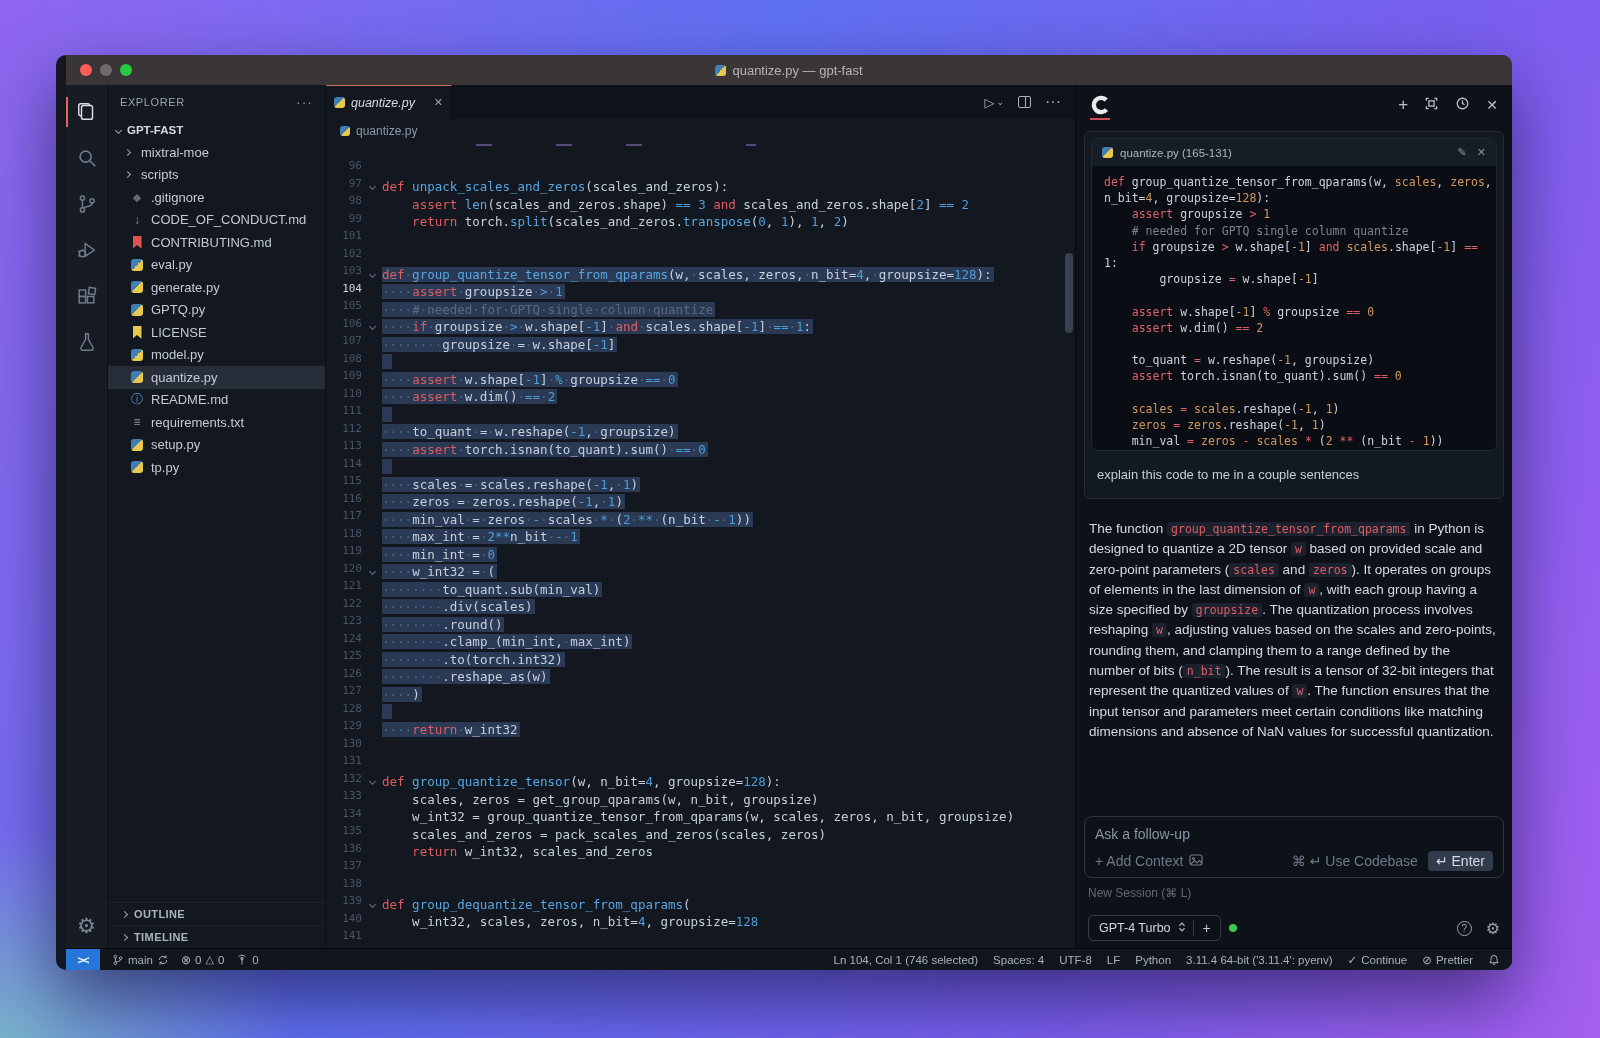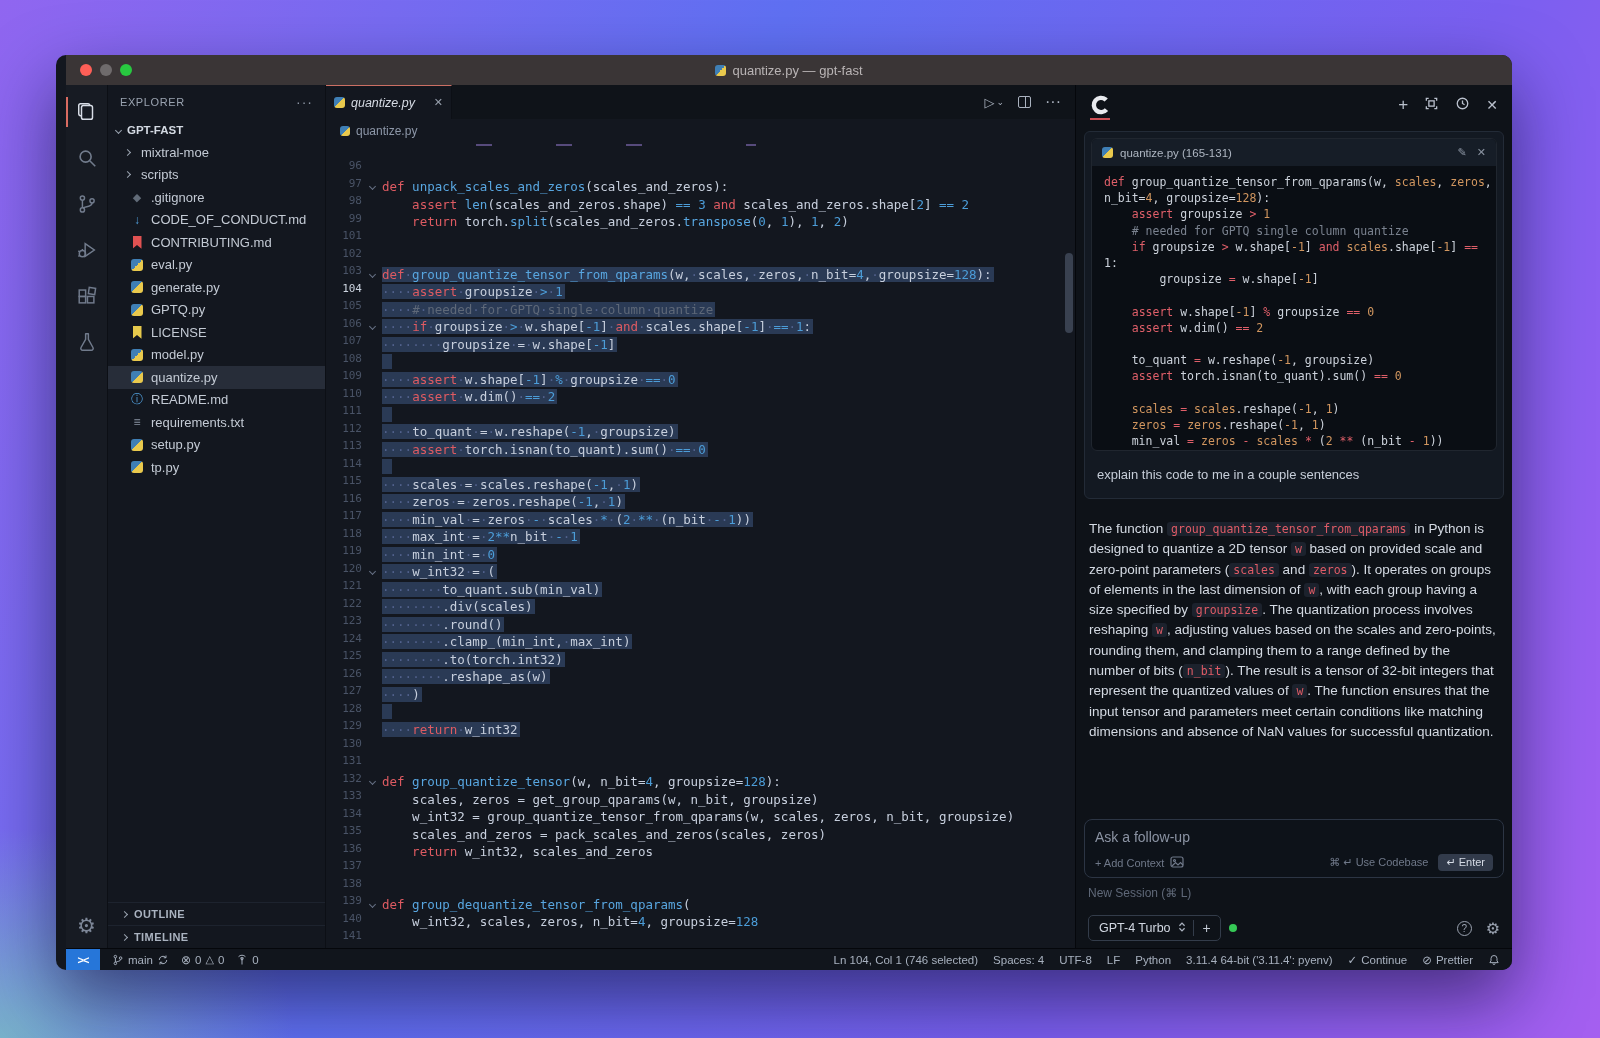--- a/index.html
+++ b/index.html
@@ -91,21 +91,21 @@
   .cc-actions{ margin-left:auto; display:flex; gap:10px; color:#8a93a1; font-size:11px; }
   .rcode{ font-family:"DejaVu Sans Mono", monospace; font-size:11.5px; line-height:16.2px; padding:8px 8px 0 12px; height:284px; overflow:hidden; white-space:pre; }
   .rp{ color:#ccd2db; } .rk{ color:#df5f69; } .rn{ color:#d1965f; } .ro{ color:#df5f69; } .rc{ color:#7a828f; } .rs{ color:#d1965f; }
   .prompt{ padding:10px 12px 16px 12px; font-size:13px; color:#c6cdd8; }
   .response{ padding:20px 5px 0 5px; font-size:13.5px; line-height:20.3px; color:#d4dae3; }
   .ic{ font-family:"DejaVu Sans Mono", monospace; font-size:11.5px; color:#df5b66; background:#1c222d; border-radius:3px; padding:0 4px; }
   .inputblock{ margin-top:auto; }
   .inputcard{ border:1px solid #2c3544; background:#0d1219; border-radius:8px; padding:8px 10px 6px 10px; }
   .inputcard input{ width:100%; background:transparent; border:none; outline:none; color:#fde047; font-size:14px; font-family:"Liberation Sans", sans-serif; }
   .inputcard input::placeholder{ color:#8b93a3; }
-  .inputrow2{ display:flex; align-items:center; margin-top:8px; font-size:11px; color:#6f7889; }
+  .inputrow2{ display:flex; align-items:center; margin-top:8px; font-size:14px; color:#6f7889; }
   .inputrow2 .imic{ margin-left:6px; }
   .inputrow2 .right{ margin-left:auto; display:flex; align-items:center; gap:10px; }
   .enterbadge{ background:#323b4b; color:#d6dce6; border-radius:4px; padding:2px 8px; }
   .newsession{ padding:8px 4px; font-size:12px; color:#5f6878; }
   .p-footer{ height:40px; flex:0 0 auto; display:flex; align-items:center; padding:0 12px; gap:8px; }
   .modelsel{ display:flex; align-items:center; border:1px solid #333c4a; border-radius:5px; color:#d2d8e2; font-size:12.5px; height:26px; }
   .modelsel .mname{ padding:0 6px 0 10px; display:flex; align-items:center; gap:6px; }
   .modelsel .mplus{ border-left:1px solid #333c4a; padding:0 9px; font-size:14px; color:#c2c9d4; }
   .updown svg{ width:10px; height:12px; }
   .greendot{ width:8px; height:8px; border-radius:50%; background:#36c956; }

